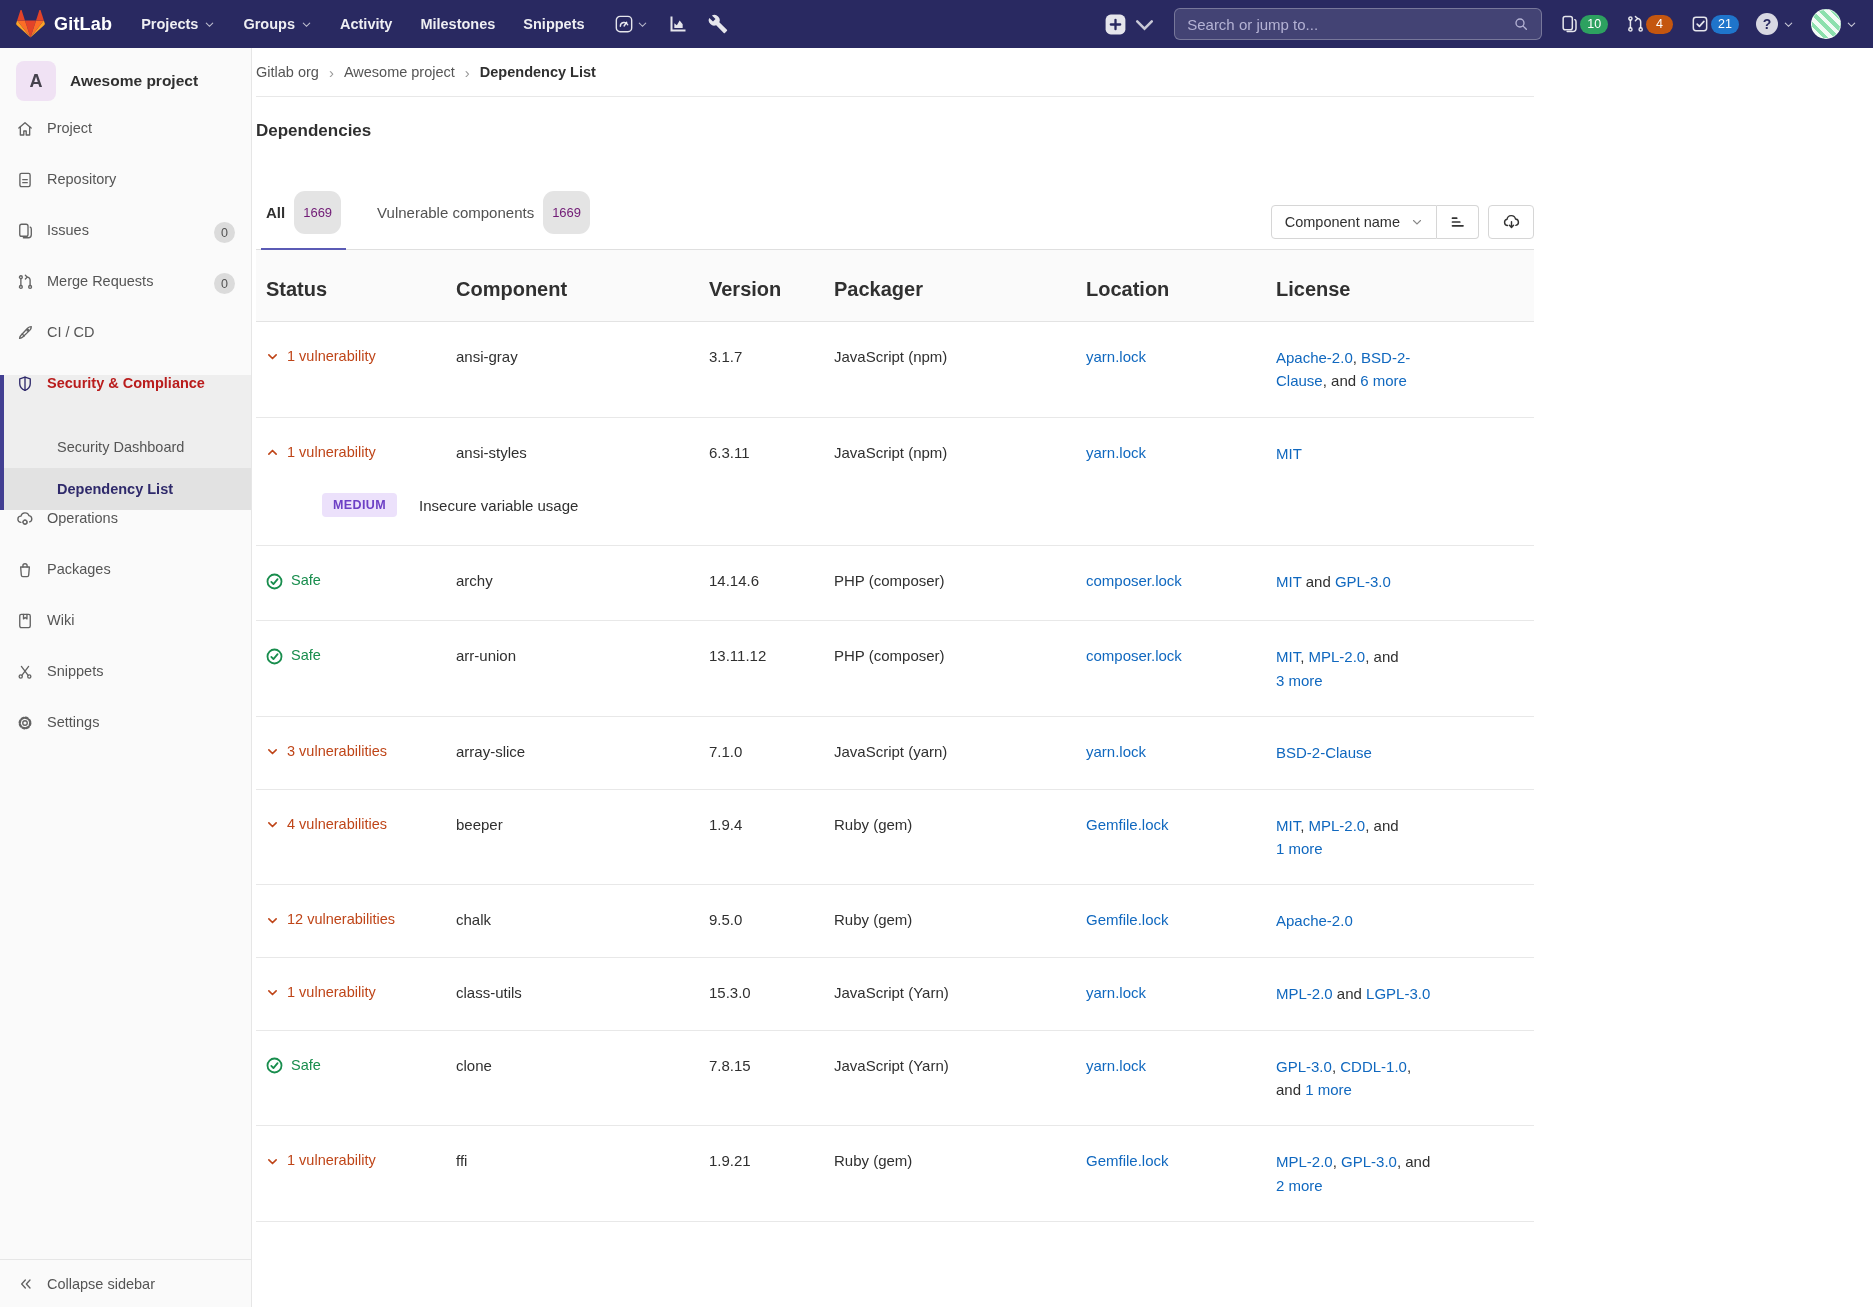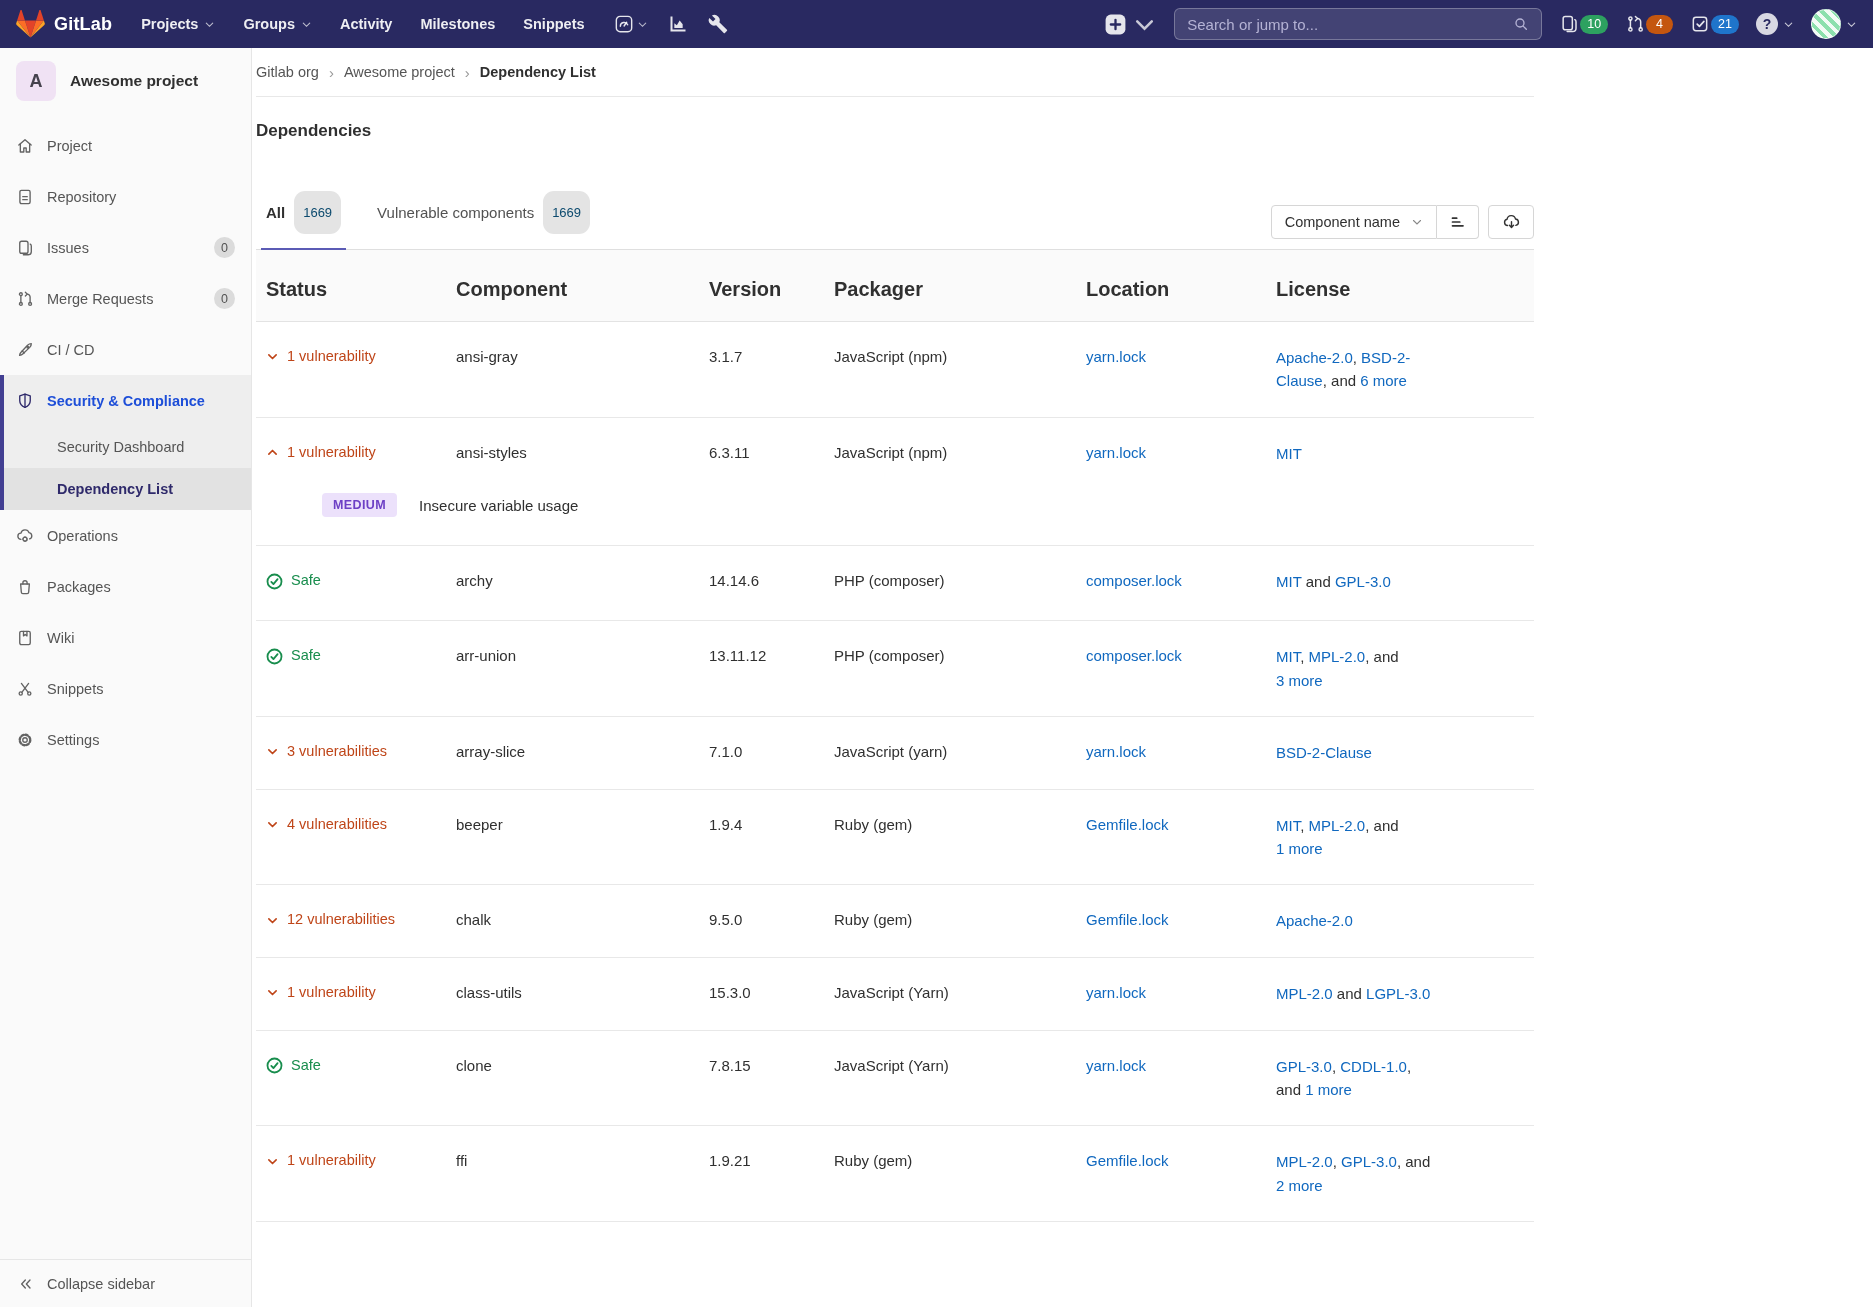--- a/index.html
+++ b/index.html
@@ -50,29 +50,29 @@
 
   
   .shell{flex:1;display:flex;min-height:0}
   .sidebar{width:252px;background:#fafafa;border-right:1px solid #e6e6e6;display:flex;
     flex-direction:column;flex-shrink:0}
   .proj{display:flex;align-items:center;gap:14px;padding:13px 16px 11px;cursor:pointer}
   .proj-avatar{width:40px;height:40px;border-radius:8px;background:#f0e2f4;display:flex;
     align-items:center;justify-content:center;font-size:18px;font-weight:700;color:#45424d;flex-shrink:0}
   .proj-name{font-size:15.5px;font-weight:700;color:#303030}
   .side-nav{flex:1;overflow:hidden;padding-top:8px}
-  .side-item{display:flex;align-items:center;gap:13px;height:51px;padding:0 16px;color:#555;
+  .side-item{display:flex;gap:13px;height:51px;padding:0 16px;color:#555;
     font-size:14.5px;cursor:pointer;position:relative}
   .s-icon{display:flex;flex-shrink:0;color:#636363}
   .s-icon svg{width:18px;height:18px}
   .side-badge{margin-left:auto;background:#dbdbdb;color:#525252;font-size:12.5px;height:21px;
     min-width:21px;padding:0 6px;border-radius:11px;display:flex;align-items:center;justify-content:center}
   .side-section{position:relative;background:#eee}
   .side-section:before{content:"";position:absolute;left:0;top:0;bottom:0;width:4px;background:#423f92}
-  .side-section .side-item.head{color:#1d4ed8;font-weight:700}
+  .side-section .side-item.head{color:#b91c1c;font-weight:700}
   .side-section .side-item.head .s-icon{color:#2f2a6b}
   .sub-item{display:block;padding:13px 16px 13px 57px;font-size:14.5px;color:#555;cursor:pointer}
   .sub-item.active{background:#e2e2e2;color:#2f2a6b;font-weight:700}
   .collapse{border-top:1px solid #e6e6e6;height:48px;display:flex;align-items:center;gap:13px;
     padding:0 18px;color:#555;font-size:14.5px;cursor:pointer;flex-shrink:0}
   .collapse svg{width:16px;height:16px;color:#636363}
 
   
   .main{flex:1;min-width:0;overflow:hidden}
   .container{width:1278px;margin-left:4px}
@@ -82,21 +82,21 @@
   .crumb-sep{color:#999;font-size:15px}
   .breadcrumb .current{color:#303030;font-weight:700}
   .page-title{margin-top:24px;font-size:17px;font-weight:600;color:#303030}
   .tabs-row{display:flex;align-items:flex-end;margin-top:50px;border-bottom:1px solid #dfdfdf;position:relative}
   .tabs{display:flex;gap:36px;margin-left:10px}
   .tab{display:flex;align-items:center;gap:9px;padding-bottom:15px;cursor:pointer;font-size:15px;
     color:#525252;position:relative;white-space:nowrap}
   .tab.active{color:#303030;font-weight:700}
   .tab.active:after{content:"";position:absolute;left:-5px;right:-5px;bottom:-1px;height:2px;
     background:var(--tab_underline)}
-  .tab-badge{background:#e4e4e4;color:#0c4a6e;font-size:13px;font-weight:400;padding:14px 9px;border-radius:11px}
+  .tab-badge{background:#e4e4e4;color:#701a75;font-size:13px;font-weight:400;padding:14px 9px;border-radius:11px}
   .toolbar{margin-left:auto;display:flex;align-items:center;gap:9px;padding-bottom:10px}
   .select-group{display:flex}
   .select-btn{height:34px;background:#fff;border:1px solid #d6d6d6;border-radius:4px 0 0 4px;
     display:flex;align-items:center;gap:11px;padding:0 13px;font-size:14.5px;color:#303030;cursor:pointer}
   .select-btn .chev{color:#888;opacity:1;width:12px;height:12px}
   .sort-btn{height:34px;width:42px;background:#fff;border:1px solid #d6d6d6;border-left:none;
     border-radius:0 4px 4px 0;display:flex;align-items:center;justify-content:center;cursor:pointer;color:#333}
   .sort-btn svg{width:16px;height:16px}
   .dl-btn{height:34px;width:46px;background:#fff;border:1px solid #d6d6d6;border-radius:4px;
     display:flex;align-items:center;justify-content:center;cursor:pointer;color:#333}

